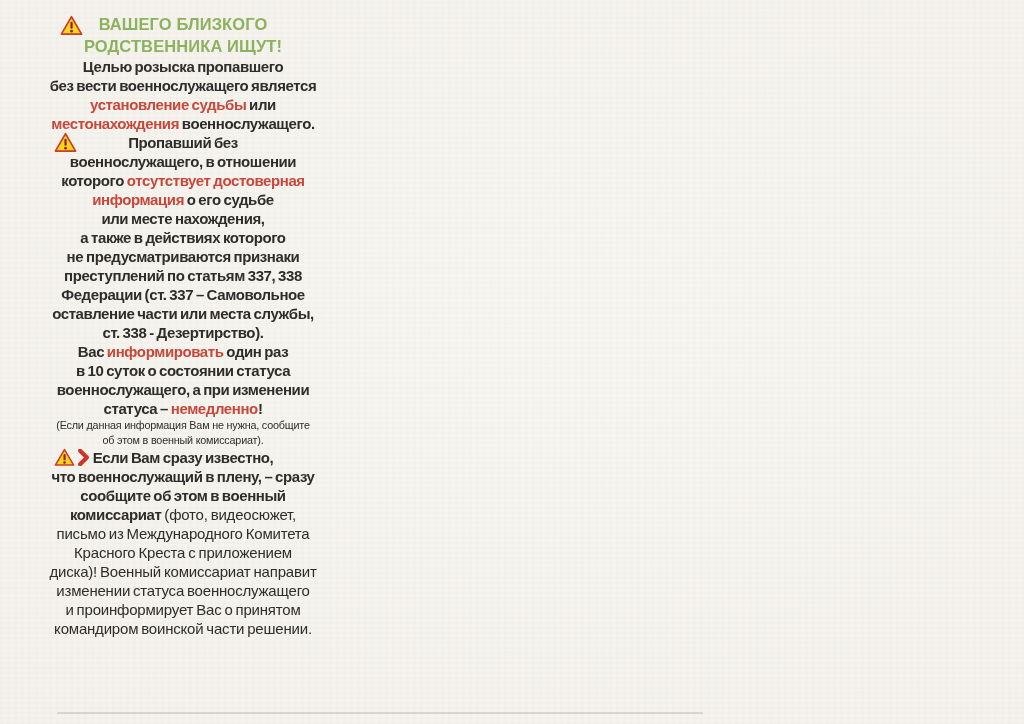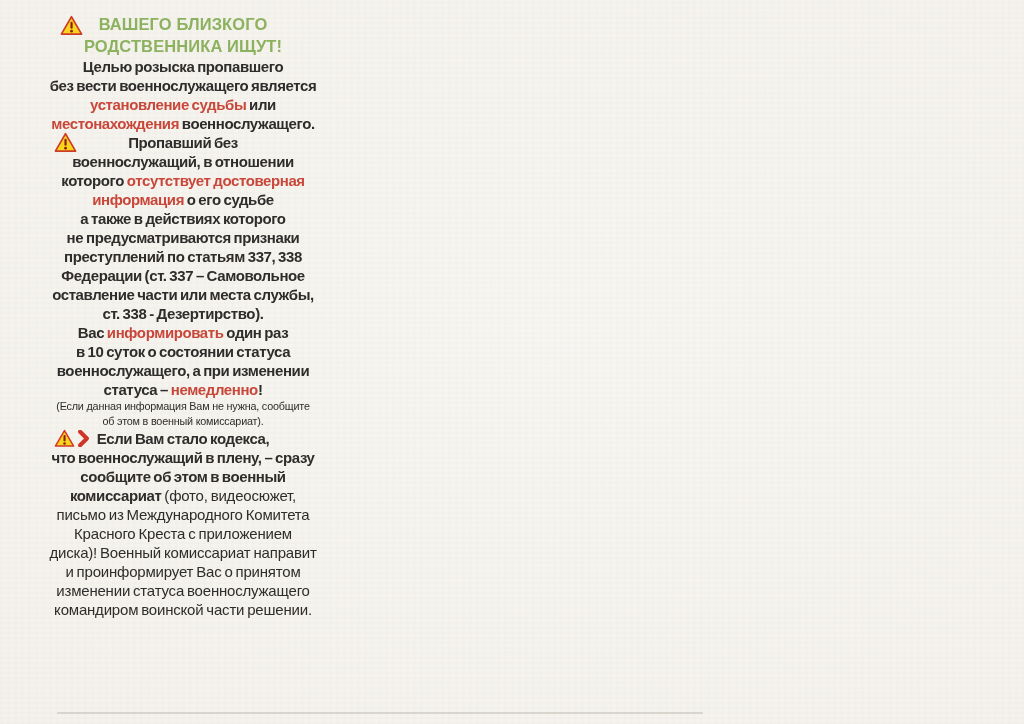--- a/index.html
+++ b/index.html
@@ -68,23 +68,24 @@
     <div class="line"><span class="seg c-black">без вести военнослужащего является</span></div>
     <div class="line"><span class="seg c-red">установление судьбы</span><span class="seg c-black"> или</span></div>
     <div class="line"><span class="seg c-red">местонахождения</span><span class="seg c-black"> военнослужащего.</span></div>
     <div class="line"><span class="icon-wrap">
   <svg width="23" height="21" viewBox="0 0 24 22" xmlns="http://www.w3.org/2000/svg">
     <path d="M12 1.8 L22.6 20 L1.4 20 Z" fill="#f8d51d" stroke="#cf3a27" stroke-width="1.7" stroke-linejoin="round"></path>
     <rect x="10.9" y="7.2" width="2.3" height="7.2" rx="1.1" fill="#8c1d10"></rect>
     <circle cx="12.05" cy="17" r="1.45" fill="#8c1d10"></circle>
   </svg>
 </span><span class="seg c-black">Пропавший без</span></div>
-    <div class="line"><span class="seg c-black">военнослужащий, в отношении</span></div>
+    <div class="line"><span class="seg c-black">военнослужащего, в отношении</span></div>
     <div class="line"><span class="seg c-black">которого </span><span class="seg c-red">отсутствует достоверная</span></div>
     <div class="line"><span class="seg c-red">информация</span><span class="seg c-black"> о его судьбе</span></div>
+    <div class="line"><span class="seg c-black">или месте нахождения,</span></div>
     <div class="line"><span class="seg c-black">а также в действиях которого</span></div>
     <div class="line"><span class="seg c-black">не предусматриваются признаки</span></div>
     <div class="line"><span class="seg c-black">преступлений по статьям 337, 338</span></div>
     <div class="line"><span class="seg c-black">Федерации (ст. 337 – Самовольное</span></div>
     <div class="line"><span class="seg c-black">оставление части или места службы,</span></div>
     <div class="line"><span class="seg c-black">ст. 338 - Дезертирство).</span></div>
     <div class="line"><span class="seg c-black">Вас </span><span class="seg c-red">информировать</span><span class="seg c-black"> один раз</span></div>
     <div class="line"><span class="seg c-black">в 10 суток о состоянии статуса</span></div>
     <div class="line"><span class="seg c-black">военнослужащего, а при изменении</span></div>
     <div class="line"><span class="seg c-black">статуса – </span><span class="seg c-red">немедленно</span><span class="seg c-black">!</span></div>
@@ -92,25 +93,25 @@
     <div class="line small"><span class="seg c-black">об этом в военный комиссариат).</span></div>
     <div class="line"><span class="icon-wrap">
   <svg width="21" height="19" viewBox="0 0 22 20" xmlns="http://www.w3.org/2000/svg">
     <path d="M11 1.6 L20.6 18 L1.4 18 Z" fill="#f8d51d" stroke="#cf3a27" stroke-width="1.6" stroke-linejoin="round"></path>
     <rect x="9.95" y="6.4" width="2.2" height="6.6" rx="1" fill="#8c1d10"></rect>
     <circle cx="11.05" cy="15.3" r="1.35" fill="#8c1d10"></circle>
   </svg>
   <svg width="11" height="17" viewBox="0 0 10 16" xmlns="http://www.w3.org/2000/svg">
     <path d="M1.8 1.6 L8.2 8 L1.8 14.4" stroke="#d03425" stroke-width="3.8" fill="none" stroke-linecap="round" stroke-linejoin="round"></path>
   </svg>
-</span><span class="seg c-black">Если Вам стало кодекса,</span></div>
+</span><span class="seg c-black">Если Вам сразу известно,</span></div>
     <div class="line"><span class="seg c-black">что военнослужащий в плену, – сразу</span></div>
     <div class="line"><span class="seg c-black">сообщите об этом в военный</span></div>
     <div class="line"><span class="seg c-black w-bold">комиссариат</span><span class="seg c-black w-regular"> (фото, видеосюжет,</span></div>
     <div class="line regular"><span class="seg c-black">письмо из Международного Комитета</span></div>
     <div class="line regular"><span class="seg c-black">Красного Креста с приложением</span></div>
     <div class="line regular"><span class="seg c-black">диска)! Военный комиссариат направит</span></div>
+    <div class="line regular"><span class="seg c-black">изменении статуса военнослужащего</span></div>
     <div class="line regular"><span class="seg c-black">и проинформирует Вас о принятом</span></div>
-    <div class="line regular"><span class="seg c-black">изменении статуса военнослужащего</span></div>
     <div class="line regular"><span class="seg c-black">командиром воинской части решении.</span></div>
   </div>
 
 <div class="scan-edge"></div>
 
 </body></html>

